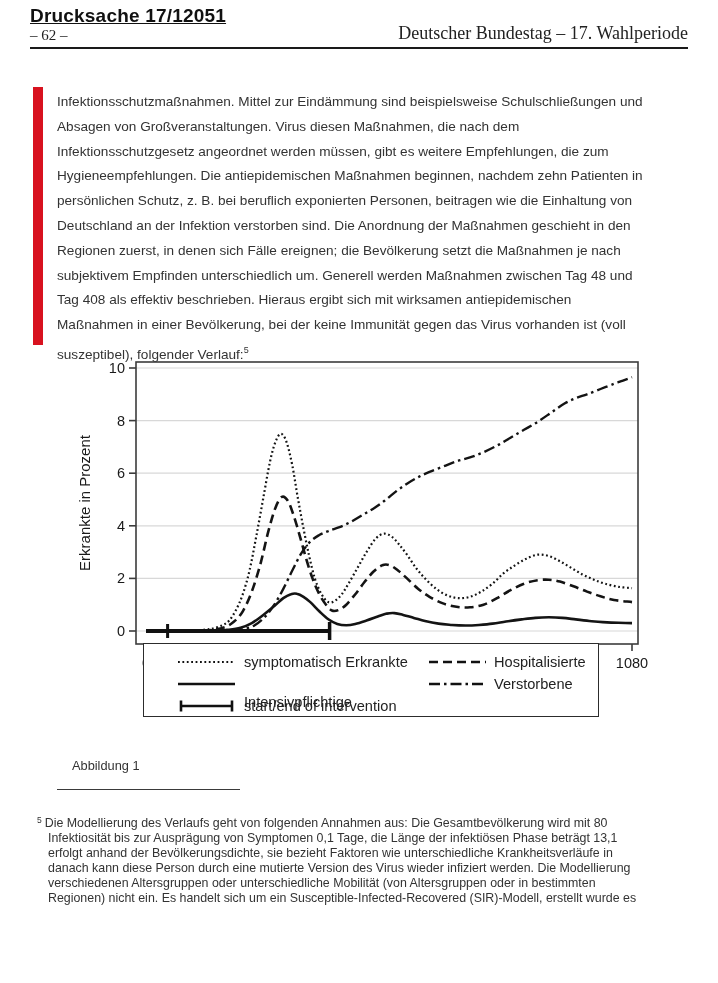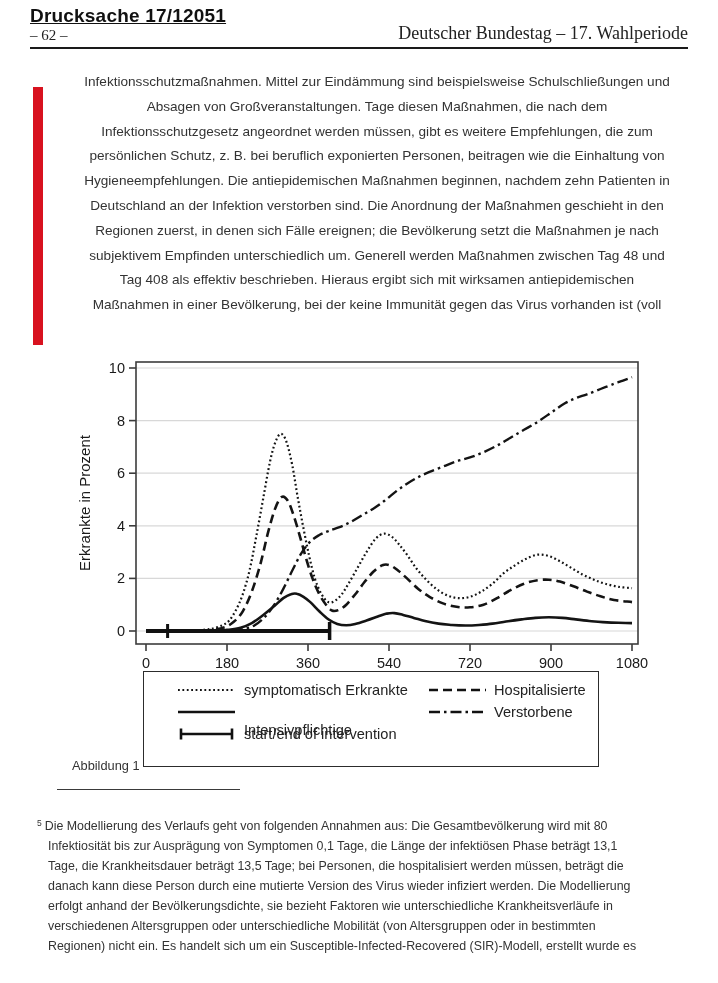--- a/index.html
+++ b/index.html
@@ -13,67 +13,68 @@
                color:#111;letter-spacing:.2px;text-decoration:underline;}
   .header .pg{position:absolute;left:0;right:0;bottom:3px;
               font-family:"Liberation Serif","DejaVu Serif",serif;font-size:15px;color:#222;}
   .header .sess{position:absolute;right:0;bottom:3px;
               font-family:"Liberation Serif","DejaVu Serif",serif;font-size:18px;color:#222;}
 
   
   .redbar{position:absolute;left:33px;top:87px;width:10px;height:258px;background:#d8121f;}
 
   
-  .para{position:absolute;left:57px;top:70px;width:640px;text-align:center;}
+  .para{position:absolute;left:57px;top:90px;width:640px;}
   .para .p-line{white-space:nowrap;font-size:13.6px;line-height:24.8px;color:#333;}
   .para sup{font-size:9px;vertical-align:6px;}
 
   
   .chart{position:absolute;left:60px;top:350px;width:640px;height:330px;}
 
   
-  .legend{position:absolute;left:143px;top:671px;width:456px;height:96px;
+  .legend{position:absolute;left:143px;top:643px;width:456px;height:74px;
           border:1.6px solid #2c2c2c;box-sizing:border-box;background:#fff;}
   .leg-item{position:absolute;height:18px;display:flex;align-items:center;}
   .leg-item svg{display:block;}
   .leg-label{margin-left:0;font-size:14.6px;color:#222;white-space:nowrap;}
 
   
   .figlabel{position:absolute;left:72px;top:758px;font-size:12.8px;color:#333;text-align:right;}
   .fnrule{position:absolute;left:57px;top:789px;width:183px;border-top:1.6px solid #3a3a3a;}
   .footnote{position:absolute;left:48px;top:813px;width:655px;}
-  .footnote .fn-line{white-space:nowrap;font-size:12.4px;line-height:20px;color:#333;}
+  .footnote .fn-line{white-space:nowrap;font-size:12.4px;line-height:15px;color:#333;}
   .footnote sup{font-size:8.5px;vertical-align:4px;}
   .footnote .fn-line > sup:first-child{margin-left:-11px;margin-right:3px;}
   .seg-i{font-style:italic;}
 </style>
 </head>
 <body>
 
 <div class="page">
 
   <div class="header">
     <span class="doc">Drucksache 17/12051</span>
     <span class="pg">– 62 –</span>
     <span class="sess">Deutscher Bundestag – 17. Wahlperiode</span>
   </div>
 
   <div class="redbar"></div>
 
   <div class="para" id="para">
       <div class="p-line"><span>Infektionsschutzmaßnahmen. Mittel zur Eindämmung sind beispielsweise Schulschließungen und</span></div>
-      <div class="p-line"><span>Absagen von Großveranstaltungen. Tage diesen Maßnahmen, die nach dem</span></div>
+      <div class="p-line"><span>Absagen von Großveranstaltungen. Virus diesen Maßnahmen, die nach dem</span></div>
       <div class="p-line"><span>Infektionsschutzgesetz angeordnet werden müssen, gibt es weitere Empfehlungen, die zum</span></div>
+      <div class="p-line"><span>Hygieneempfehlungen. Die antiepidemischen Maßnahmen beginnen, nachdem zehn Patienten in</span></div>
       <div class="p-line"><span>persönlichen Schutz, z. B. bei beruflich exponierten Personen, beitragen wie die Einhaltung von</span></div>
-      <div class="p-line"><span>Hygieneempfehlungen. Die antiepidemischen Maßnahmen beginnen, nachdem zehn Patienten in</span></div>
       <div class="p-line"><span>Deutschland an der Infektion verstorben sind. Die Anordnung der Maßnahmen geschieht in den</span></div>
       <div class="p-line"><span>Regionen zuerst, in denen sich Fälle ereignen; die Bevölkerung setzt die Maßnahmen je nach</span></div>
       <div class="p-line"><span>subjektivem Empfinden unterschiedlich um. Generell werden Maßnahmen zwischen Tag 48 und</span></div>
       <div class="p-line"><span>Tag 408 als effektiv beschrieben. Hieraus ergibt sich mit wirksamen antiepidemischen</span></div>
       <div class="p-line"><span>Maßnahmen in einer Bevölkerung, bei der keine Immunität gegen das Virus vorhanden ist (voll</span></div>
+      <div class="p-line"><span>suszeptibel), folgender Verlauf:</span><sup>5</sup></div>
     </div>
 
   <div class="chart">
     <svg id="chart-svg" width="640" height="330" viewBox="0 0 640 330">
         <line x1="76" x2="578" y1="281" y2="281" stroke="#d8d8d8" stroke-width="1.2"></line>
         <line x1="76" x2="578" y1="228.4" y2="228.4" stroke="#d8d8d8" stroke-width="1.2"></line>
         <line x1="76" x2="578" y1="175.8" y2="175.8" stroke="#d8d8d8" stroke-width="1.2"></line>
         <line x1="76" x2="578" y1="123.19999999999999" y2="123.19999999999999" stroke="#d8d8d8" stroke-width="1.2"></line>
         <line x1="76" x2="578" y1="70.6" y2="70.6" stroke="#d8d8d8" stroke-width="1.2"></line>
         <line x1="76" x2="578" y1="18" y2="18" stroke="#d8d8d8" stroke-width="1.2"></line>
@@ -148,20 +149,19 @@
         </svg>
         <span class="leg-label" style="position: absolute; left: 66px;">start/end of intervention</span>
       </div>
     </div>
 
   <div class="figlabel">Abbildung 1</div>
   <div class="fnrule"></div>
   <div class="footnote" id="footnote">
       <div class="fn-line"><sup>5</sup><span>Die Modellierung des Verlaufs geht von folgenden Annahmen aus: Die Gesamtbevölkerung wird mit 80</span></div>
       <div class="fn-line"><span>Infektiosität bis zur Ausprägung von Symptomen 0,1 Tage, die Länge der infektiösen Phase beträgt 13,1</span></div>
-      <div class="fn-line"><span>Tage, die Krankheitsdauer beträgt 13,5 Tage; bei Personen, die hospitalisiert werden müssen, beträgt die</span></div>
+      <div class="fn-line"><span>erfolgt anhand der Bevölkerungsdichte, sie bezieht Faktoren wie unterschiedliche Krankheitsverläufe in</span></div>
       <div class="fn-line"><span>danach kann diese Person durch eine mutierte Version des Virus wieder infiziert werden. Die Modellierung</span></div>
-      <div class="fn-line"><span>erfolgt anhand der Bevölkerungsdichte, sie bezieht Faktoren wie unterschiedliche Krankheitsverläufe in</span></div>
       <div class="fn-line"><span>verschiedenen Altersgruppen oder unterschiedliche Mobilität (von Altersgruppen oder in bestimmten</span></div>
       <div class="fn-line"><span>Regionen) nicht ein. Es handelt sich um ein Susceptible-Infected-Recovered (SIR)-Modell, erstellt wurde es</span></div>
     </div>
 
 </div>
 
 </body></html>

